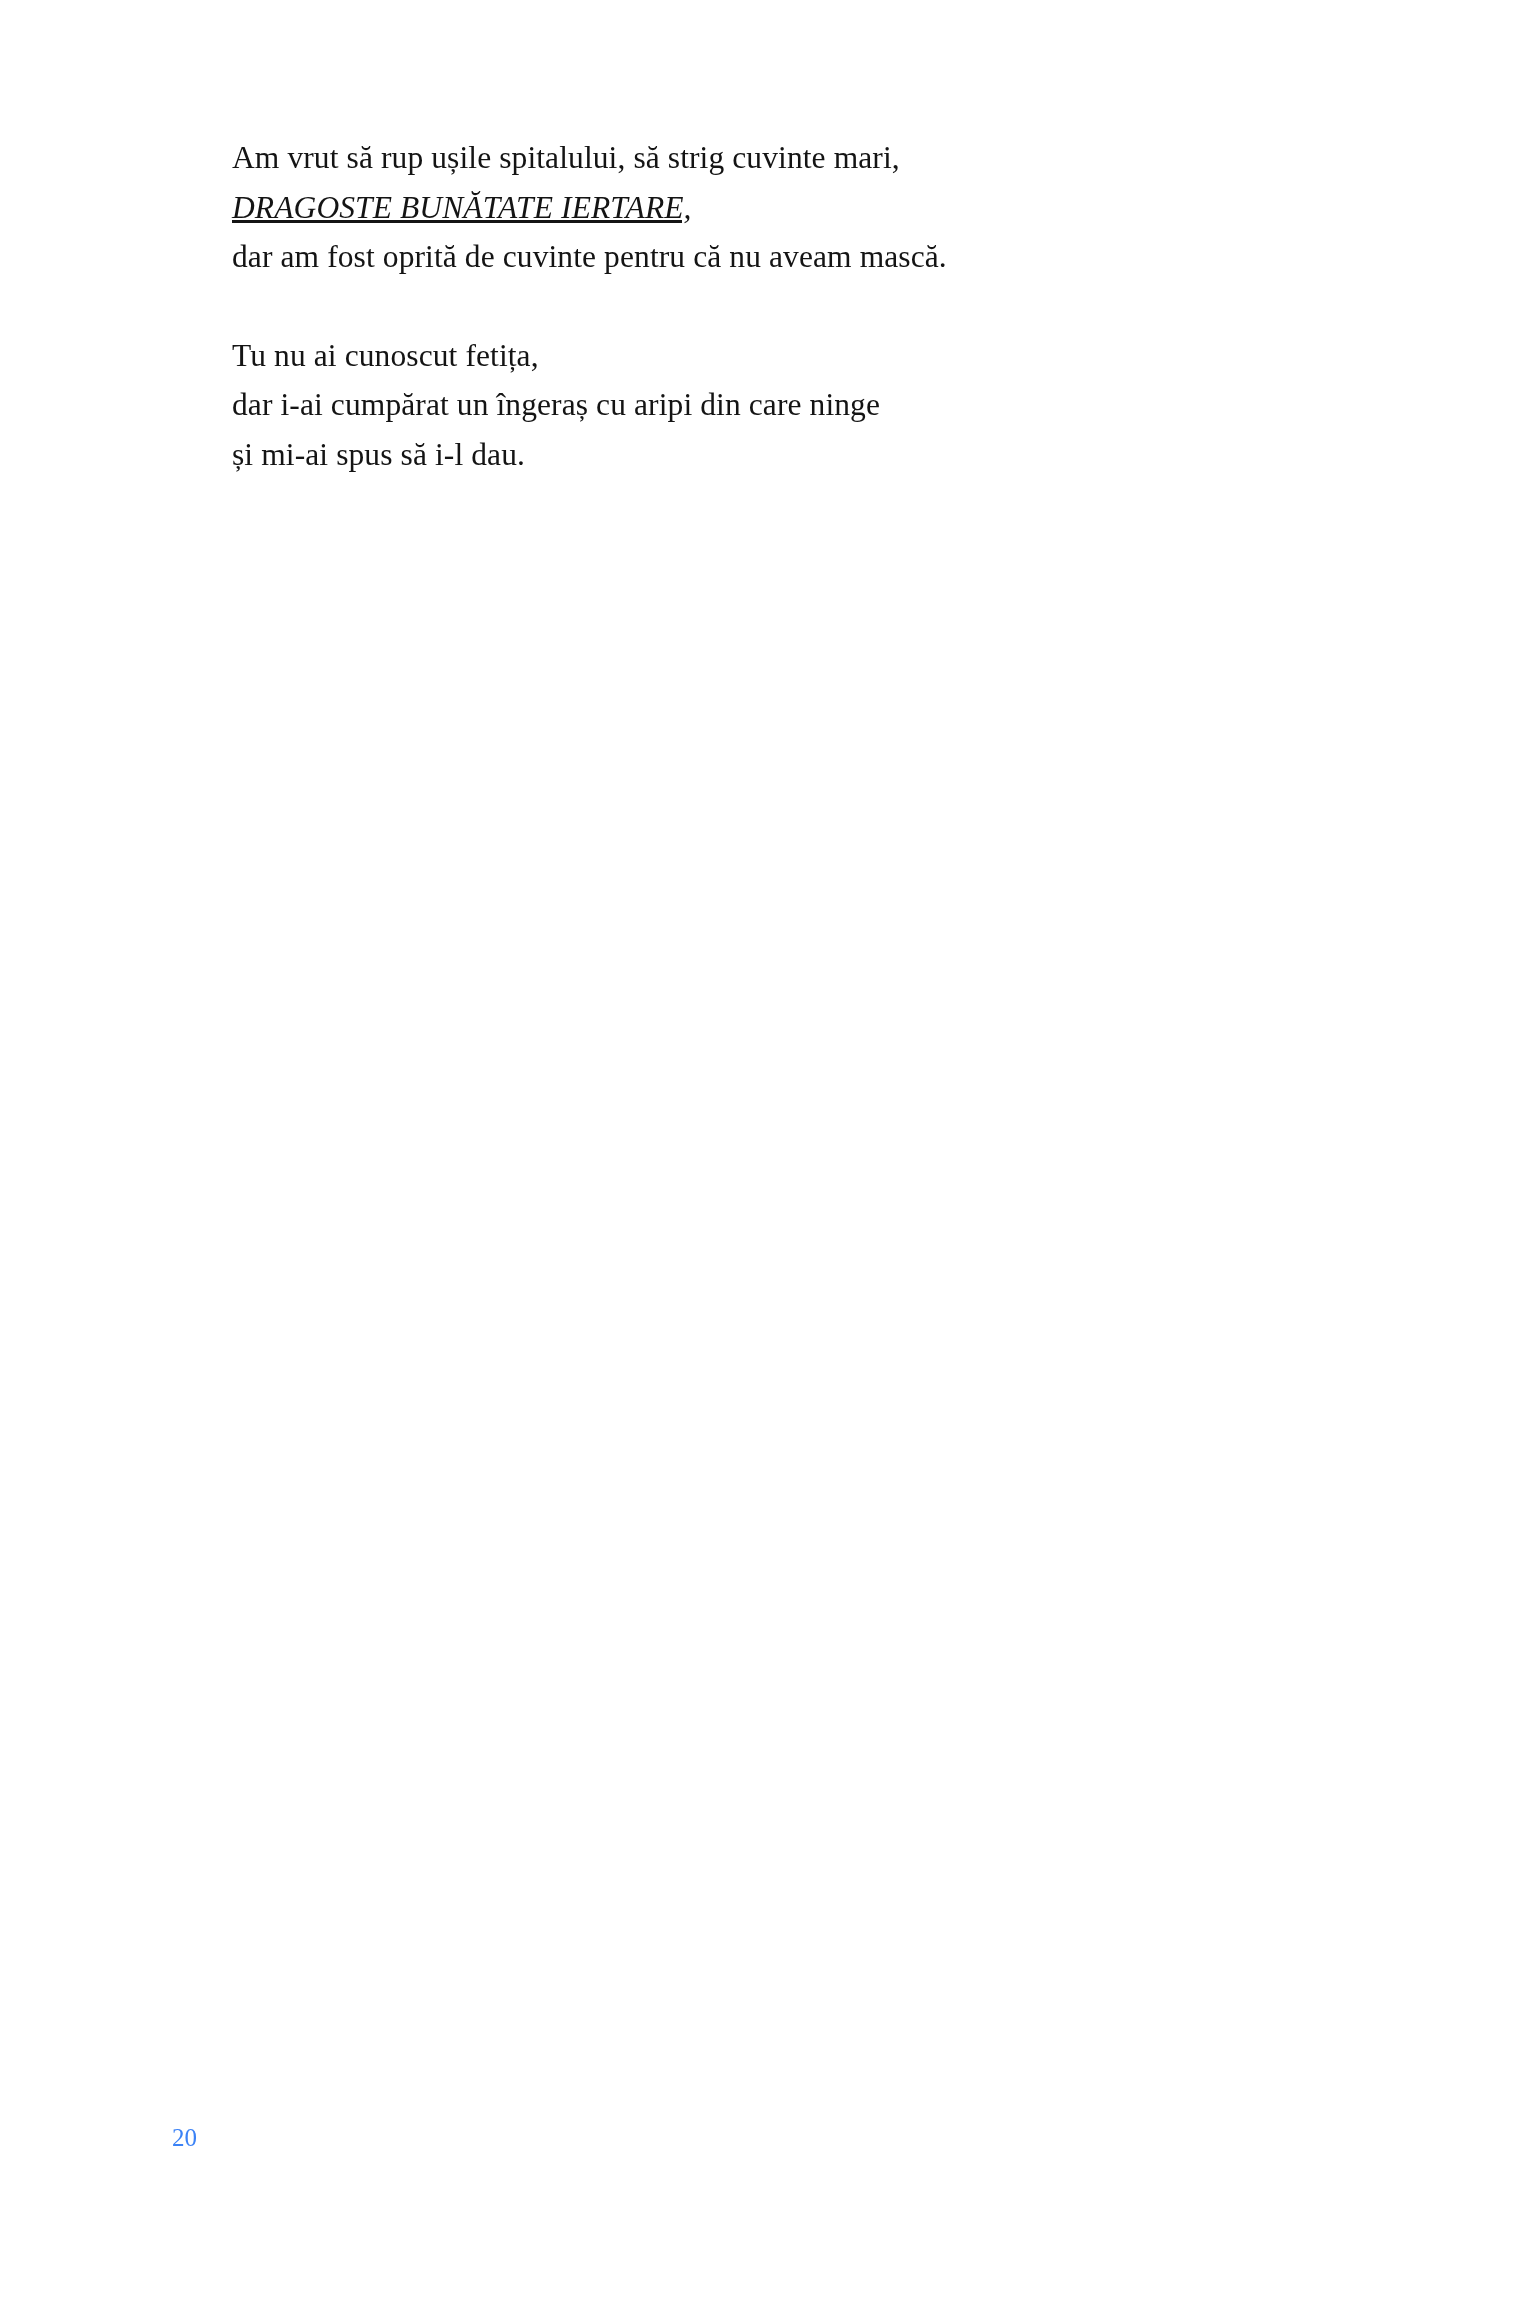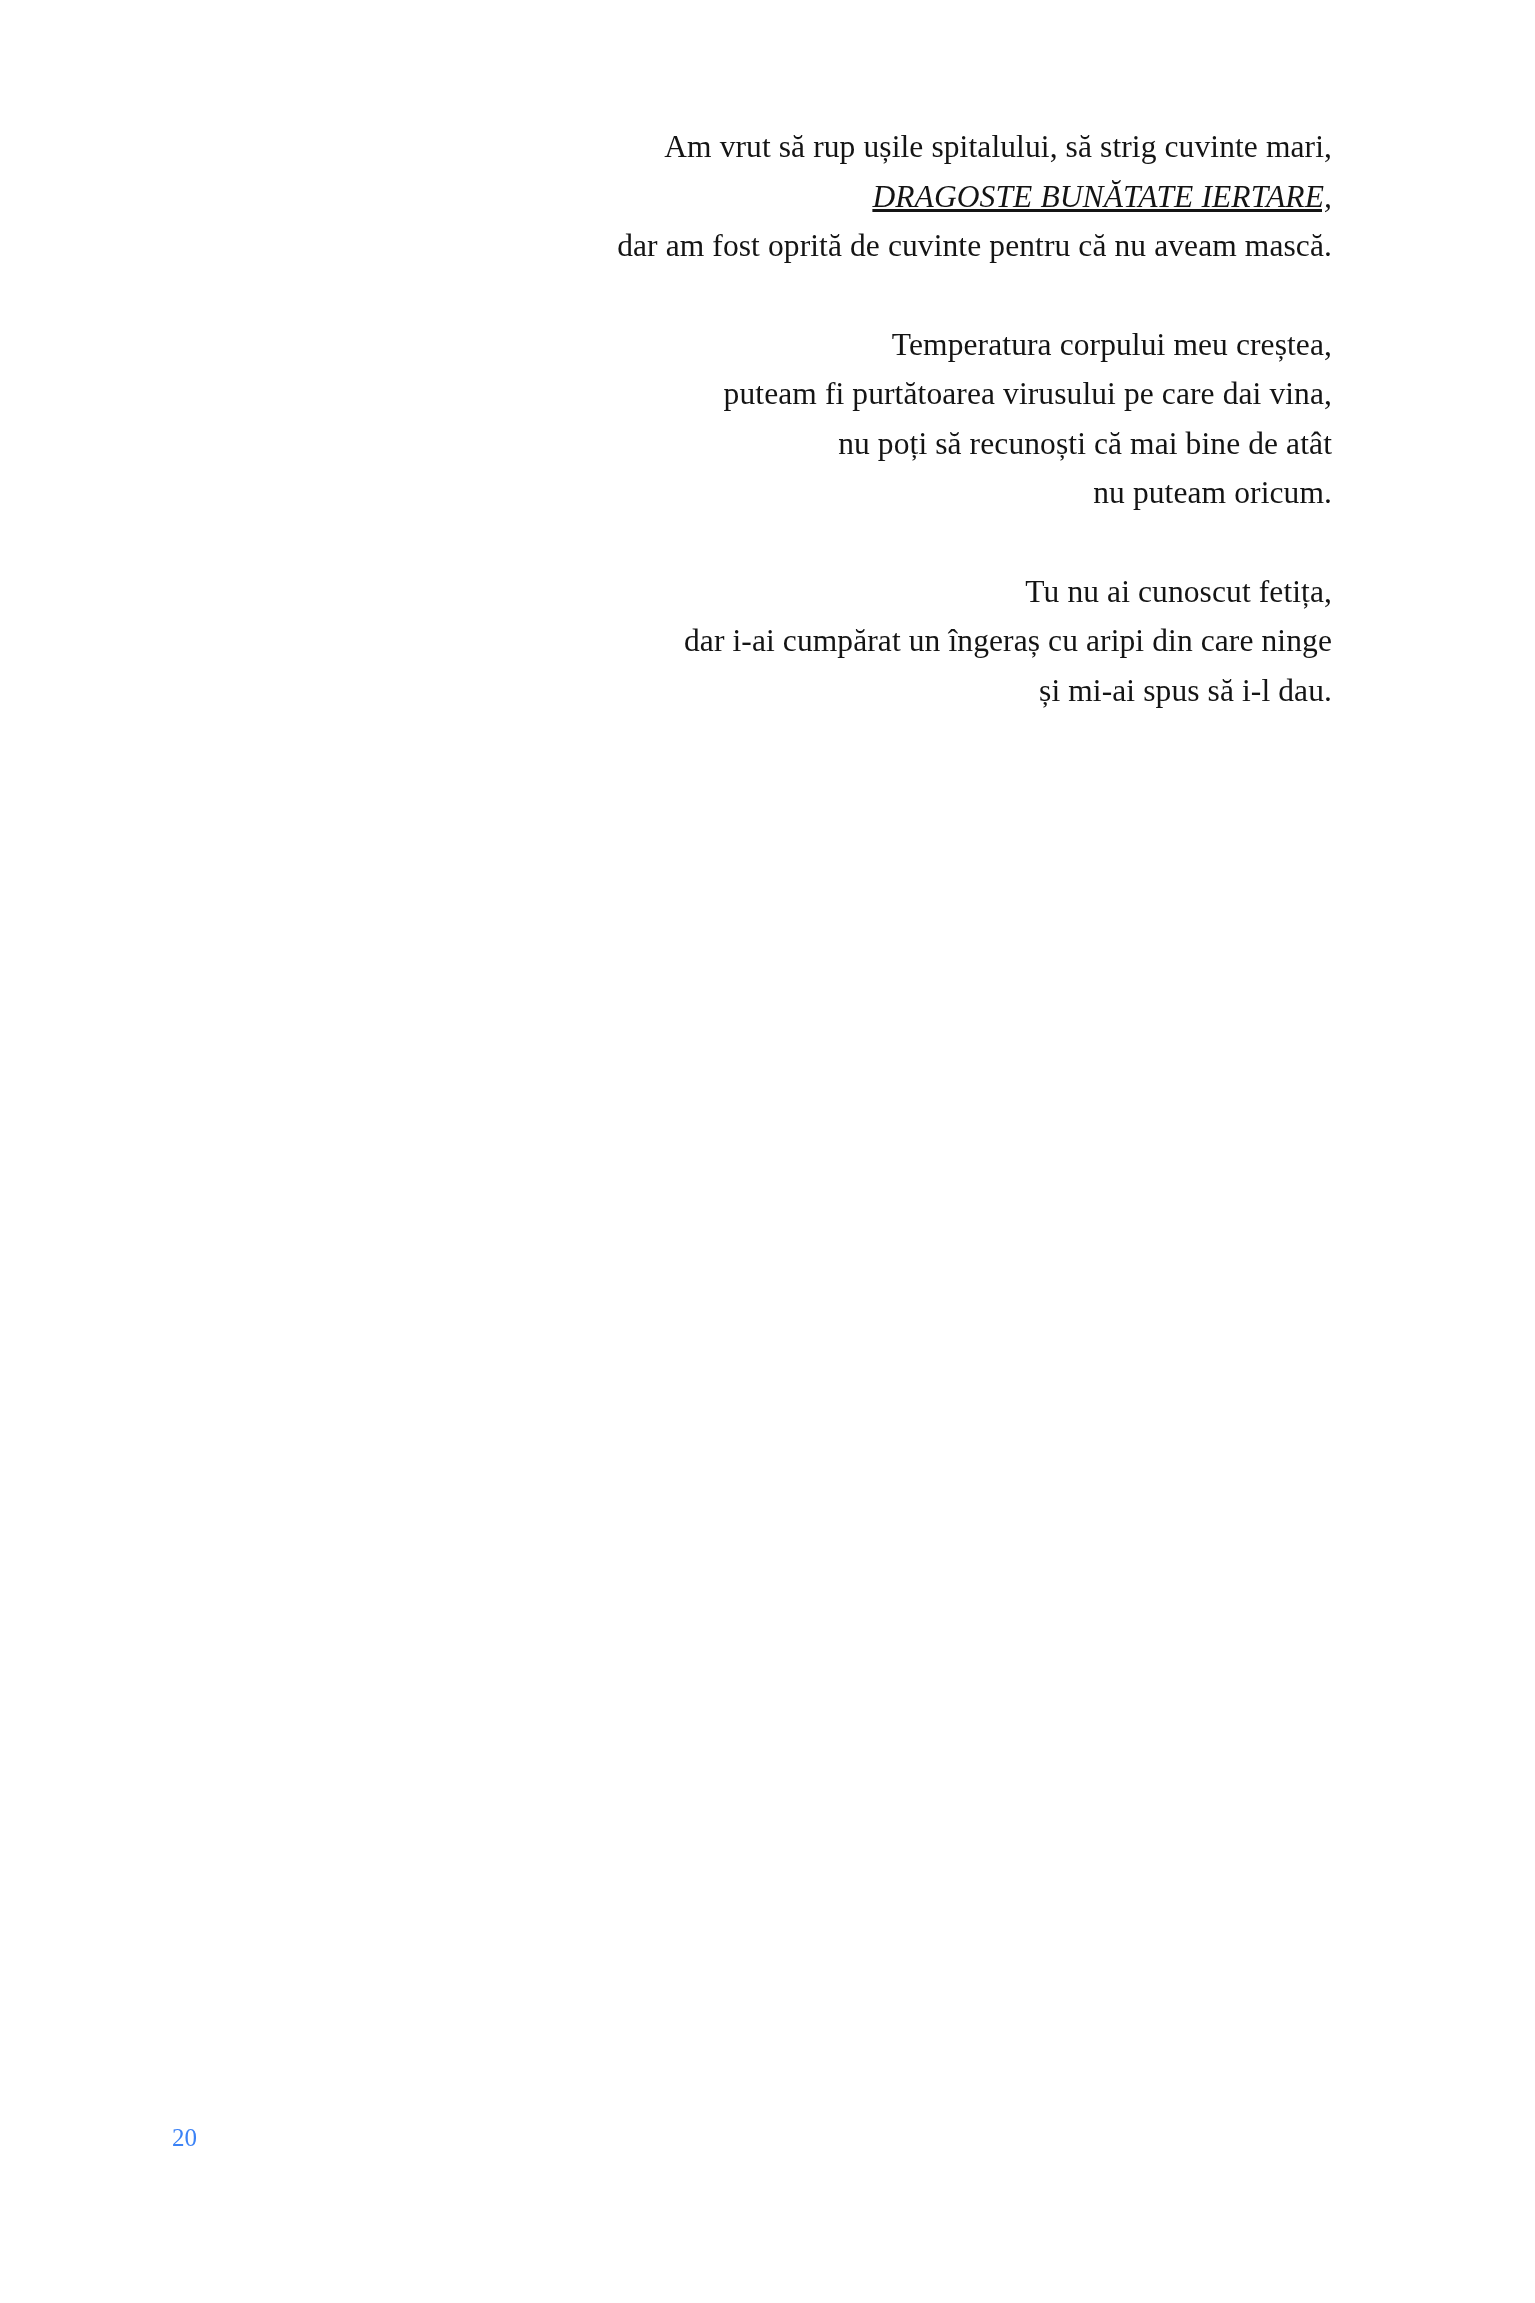--- a/index.html
+++ b/index.html
@@ -20,22 +20,21 @@
     left: 232px;
     top: 118px;
     width: 1100px;
     font-family: "Liberation Serif", serif;
     font-size: 31.5px;
     line-height: 49.5px;
     color: #141414;
     letter-spacing: 0.1px;
   }
   .stanza {
-    margin: 4px 0 49px 0;
-    text-align: right;
+    margin: 15px 0 49px 0;
   }
   .line {
     white-space: pre-wrap;
   }
   .line.italic {
     font-style: italic;
     text-decoration: underline;
   }
   .page-number {
     position: absolute;
@@ -52,26 +51,20 @@
 <div class="page">
 
   <div class="poem">
 
     <div class="stanza">
       <div class="line">Am vrut să rup ușile spitalului, să strig cuvinte mari,</div>
       <div class="line italic">DRAGOSTE BUNĂTATE IERTARE,</div>
       <div class="line">dar am fost oprită de cuvinte pentru că nu aveam mască.</div>
     </div>
 
-    <div class="stanza">
-      <div class="line">Temperatura corpului meu creștea,</div>
-      <div class="line">puteam fi purtătoarea virusului pe care dai vina,</div>
-      <div class="line">nu poți să recunoști că mai bine de atât</div>
-      <div class="line">nu puteam oricum.</div>
-    </div>
 
 
     <div class="stanza">
       <div class="line">Tu nu ai cunoscut fetița,</div>
       <div class="line">dar i-ai cumpărat un îngeraș cu aripi din care ninge</div>
       <div class="line">și mi-ai spus să i-l dau.</div>
     </div>
 
   </div>
 

